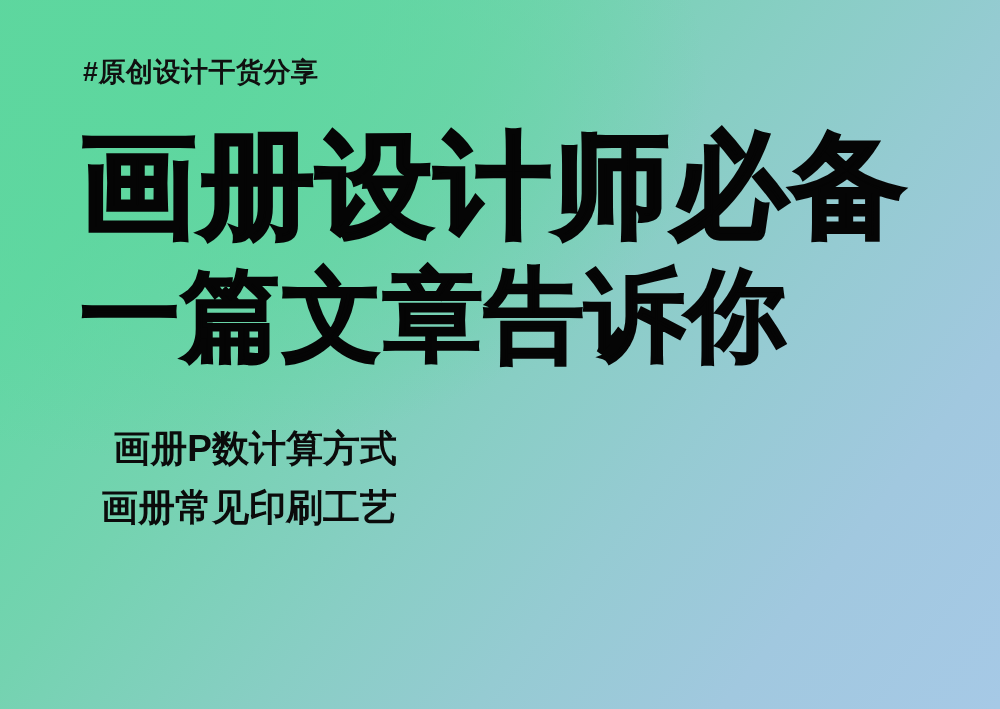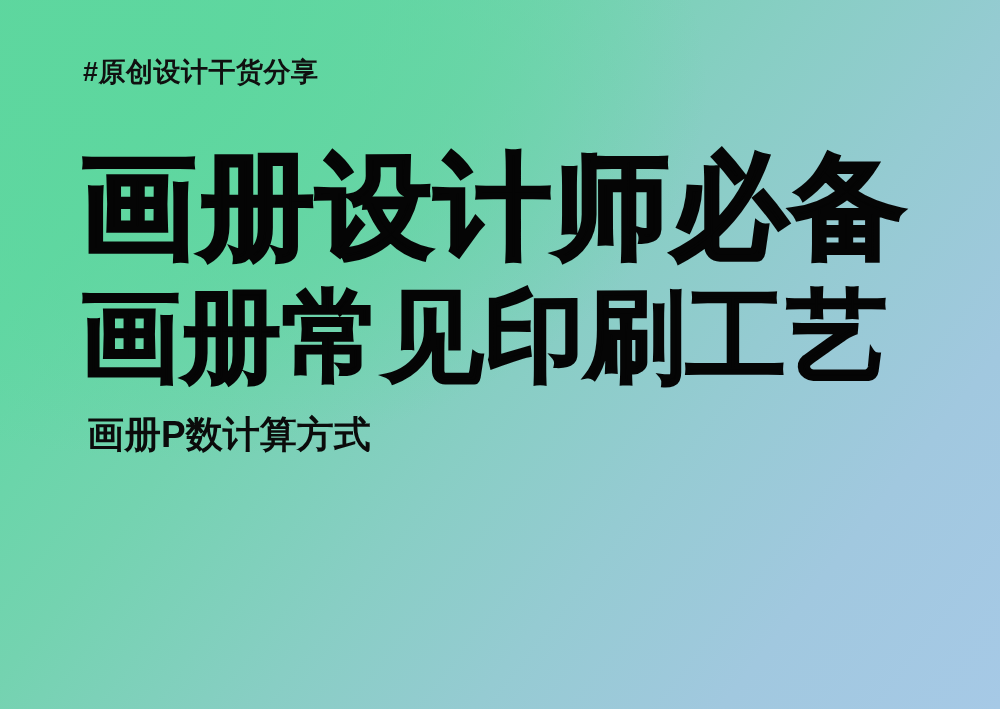--- a/index.html
+++ b/index.html
@@ -50,22 +50,23 @@
     font-weight: 700;
     letter-spacing: 0.5px;
     color: #101010;
     line-height: 1.1;
     white-space: nowrap;
   }
 
   .headline-block {
     position: absolute;
     left: 80px;
-    top: 150px;
+    top: 138px;
     width: 860px;
+    font-family: Liberation Mono, monospace;
   }
   .headline-line {
     color: #050505;
     font-weight: 900;
     white-space: nowrap;
     line-height: 1;
   }
   .headline-line-1 {
     font-size: 114px;
     letter-spacing: 2px;
@@ -78,21 +79,21 @@
     letter-spacing: 1px;
     margin-top: 22px;
     -webkit-text-stroke: 2px #050505;
   }
 
   .bullet-list {
     position: absolute;
     left: 83px;
     top: 412px;
     list-style: none;
-    margin: 4px;
+    margin: 18px;
     padding: 0;
     text-align: right;
   }
   .bullet-item {
     font-size: 37px;
     font-weight: 700;
     color: #0b0b0b;
     line-height: 1;
     margin-bottom: 22px;
     white-space: nowrap;
@@ -103,21 +104,22 @@
 </head>
 <body>
 
 <div id="poster">
   <div class="content">
 
     <div class="hashtag">#原创设计干货分享</div>
 
     <div class="headline-block">
       <div class="headline-line headline-line-1">画册设计师必备</div>
-      <div class="headline-line headline-line-2">画册常见印刷工艺</div>
+      <div class="headline-line headline-line-2">一篇文章告诉你</div>
     </div>
 
     <ul class="bullet-list">
       <li class="bullet-item">画册P数计算方式</li>
+      <li class="bullet-item">画册常见印刷工艺</li>
     </ul>
 
   </div>
 </div>
 
 </body></html>

